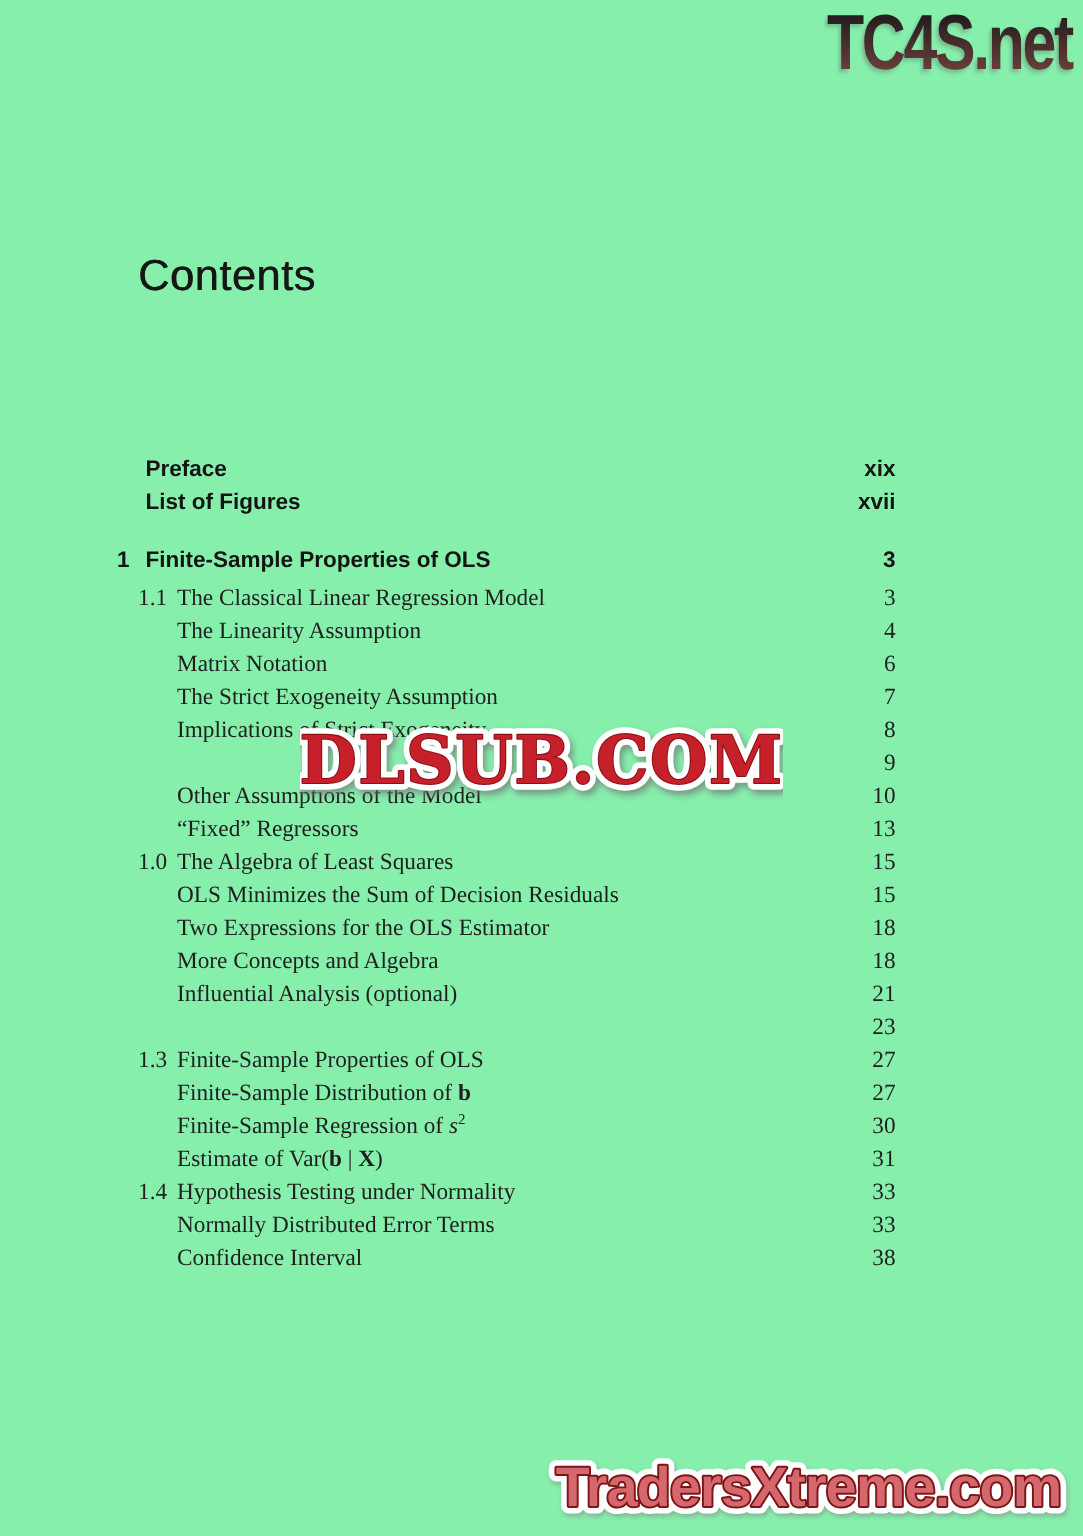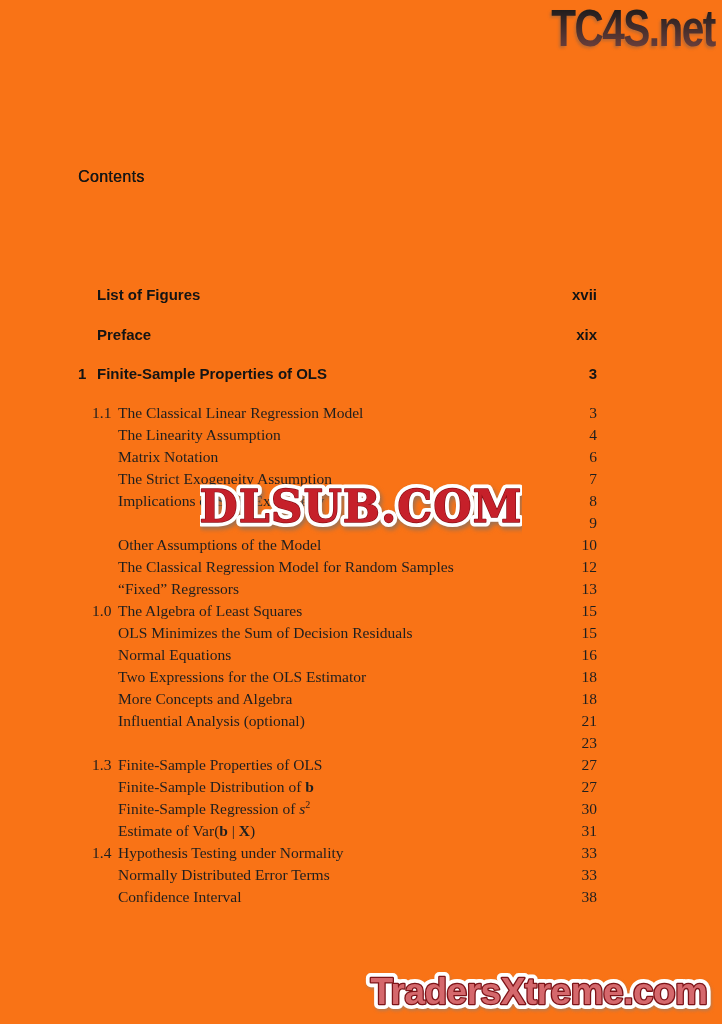--- a/index.html
+++ b/index.html
@@ -1,38 +1,38 @@
 <!DOCTYPE html>
 <html><head>
 <meta charset="utf-8">
 <style>
   html,body{margin:0;padding:0;background:#ffffff;}
   body{width:722px;height:1024px;overflow:hidden;}
   .page{
-    position:relative;width:722px;height:1024px;background:#f97316;
+    position:relative;width:722px;height:1024px;background:#86efac;
     font-family:"Liberation Serif",serif;color:#1e1e1e;overflow:hidden;
   }
   .contents-title{
-    position:absolute;left:78px;top:168px;margin:0;
+    position:absolute;left:92px;top:168px;margin:0;
     font-family:"Liberation Sans",sans-serif;font-weight:400;
-    font-size:16px;letter-spacing:.3px;color:#161616;
+    font-size:29px;letter-spacing:.3px;color:#161616;
     text-shadow:.35px 0 0 currentColor;
   }
   .toc{position:absolute;left:78px;top:284px;width:519px;}
   .row{position:relative;height:22px;line-height:22px;}
   .row .page-num{position:absolute;right:0;top:0;}
   .row-front,.row-chapter{
     font-family:"Liberation Sans",sans-serif;font-weight:700;font-size:15px;color:#141414;
   }
   .row-preface{margin-top:18px;}
   .row-chapter{margin-top:17px;}
   .row-chapter .ch-num{position:absolute;left:0;}
   .row-front .label,.row-chapter .label{position:absolute;left:19px;white-space:nowrap;}
   .row-entry{font-size:15.5px;color:#1f1f1f;}
-  .row-entry.first{margin-top:17px;}
+  .row-entry.first{margin-top:3px;}
   .row-entry .num{position:absolute;left:14px;}
   .row-entry .title{position:absolute;left:40px;white-space:nowrap;}
   .b{font-weight:bold;}
   .i{font-style:italic;}
   .sup{font-size:10px;position:relative;top:-6px;}
   
   .wm{position:absolute;pointer-events:none;}
   .wm-top{left:490px;top:0;width:232px;height:62px;}
   .wm-top text{
     font-family:"Liberation Sans",sans-serif;font-weight:700;
@@ -60,27 +60,27 @@
       </linearGradient>
     </defs>
     <g transform="scale(0.78,1)" style="filter:drop-shadow(-2px 2px 1.5px rgba(90,90,90,.35));">
       <text x="288" y="46" text-anchor="end" fill="url(#tc4s-grad)">TC4S.net</text>
     </g>
   </svg>
 
   <h1 class="contents-title">Contents</h1>
 
   <div class="toc" id="toc">
+      <div class="row row-front row-preface">
+        <span class="label">Preface</span>
+        <span class="page-num">xix</span>
+      </div>
       <div class="row row-front">
         <span class="label">List of Figures</span>
         <span class="page-num">xvii</span>
-      </div>
-      <div class="row row-front row-preface">
-        <span class="label">Preface</span>
-        <span class="page-num">xix</span>
       </div>
       <div class="row row-chapter">
         <span class="ch-num">1</span>
         <span class="label">Finite-Sample Properties of OLS</span>
         <span class="page-num">3</span>
       </div>
       <div class="row row-entry first">
         <span class="num">1.1</span>
         <span class="title"><span>The Classical Linear Regression Model</span></span>
         <span class="page-num">3</span>
@@ -102,39 +102,31 @@
         <span class="page-num">8</span>
       </div>
       <div class="row row-entry">
         <span class="page-num">9</span>
       </div>
       <div class="row row-entry">
         <span class="title"><span>Other Assumptions of the Model</span></span>
         <span class="page-num">10</span>
       </div>
       <div class="row row-entry">
-        <span class="title"><span>The Classical Regression Model for Random Samples</span></span>
-        <span class="page-num">12</span>
-      </div>
-      <div class="row row-entry">
         <span class="title"><span>“Fixed” Regressors</span></span>
         <span class="page-num">13</span>
       </div>
       <div class="row row-entry">
         <span class="num">1.0</span>
         <span class="title"><span>The Algebra of Least Squares</span></span>
         <span class="page-num">15</span>
       </div>
       <div class="row row-entry">
         <span class="title"><span>OLS Minimizes the Sum of Decision Residuals</span></span>
         <span class="page-num">15</span>
-      </div>
-      <div class="row row-entry">
-        <span class="title"><span>Normal Equations</span></span>
-        <span class="page-num">16</span>
       </div>
       <div class="row row-entry">
         <span class="title"><span>Two Expressions for the OLS Estimator</span></span>
         <span class="page-num">18</span>
       </div>
       <div class="row row-entry">
         <span class="title"><span>More Concepts and Algebra</span></span>
         <span class="page-num">18</span>
       </div>
       <div class="row row-entry">

